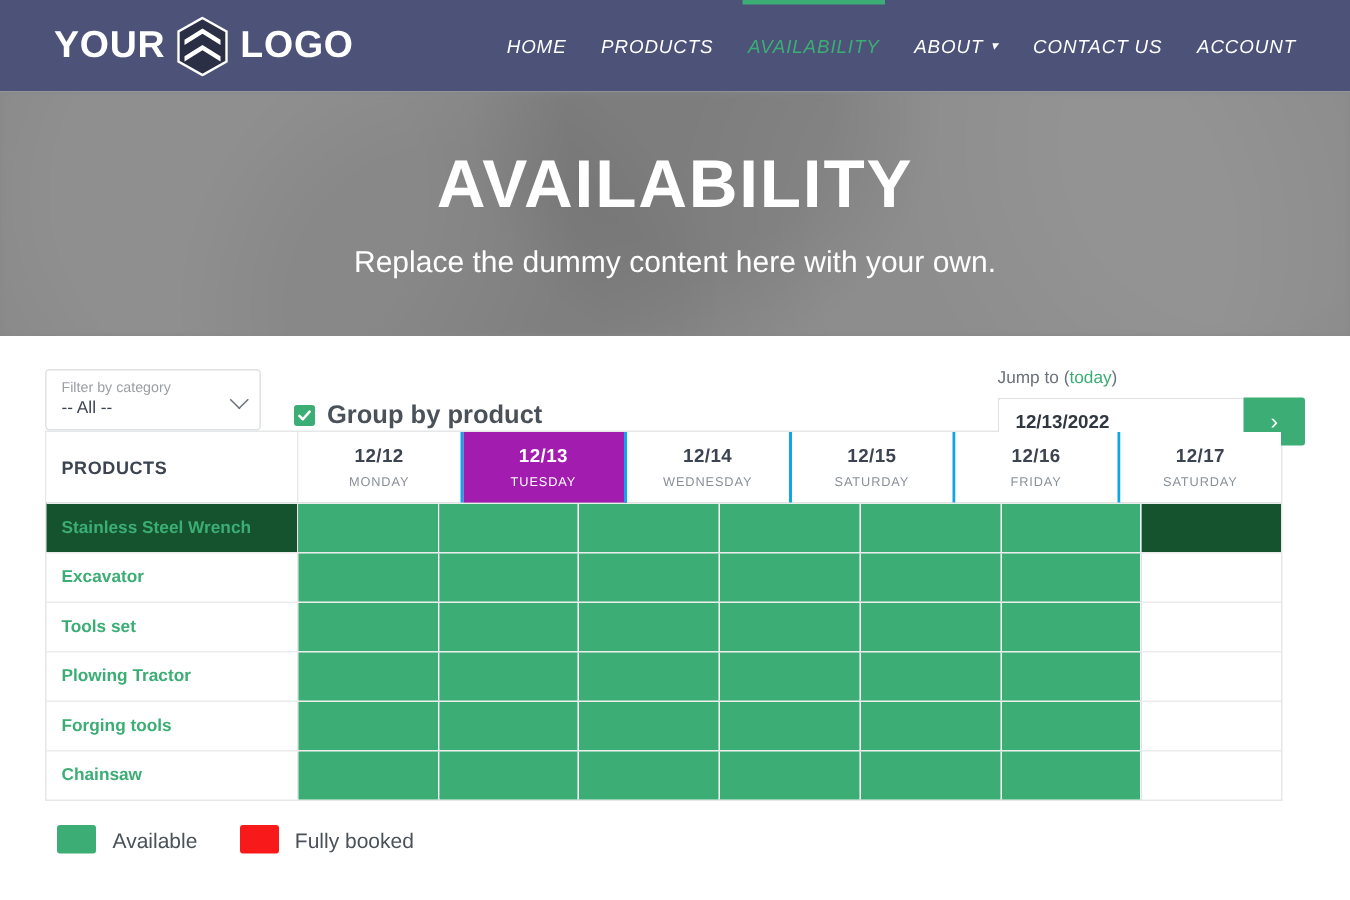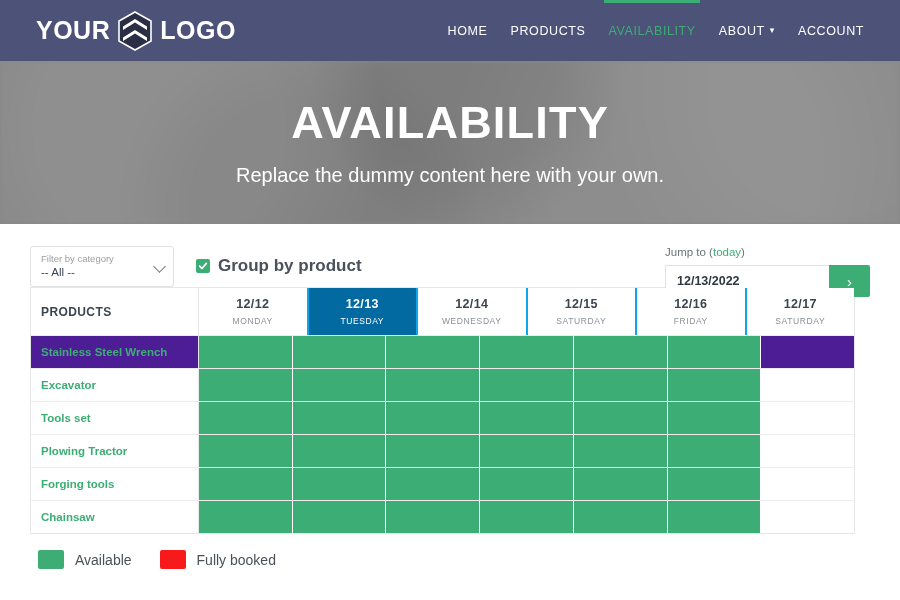--- a/index.html
+++ b/index.html
@@ -19,21 +19,21 @@
   .brand-word {
     color: #ffffff; font-size: 25px; font-weight: bold;
     letter-spacing: 0.5px; line-height: 1;
   }
   .brand-mark { width: 36px; height: 40px; display: block; }
 
   .navlist { display: flex; align-items: center; gap: 23px; height: 61px; }
   .navitem {
     color: #ffffff; font-size: 12.5px; letter-spacing: 0.6px;
     font-weight: 400; height: 61px; display: flex; align-items: center;
-    position: relative; white-space: nowrap;
+    position: relative; white-space: nowrap; font-style: italic;
   }
   .navitem.active { color: #3cae75; }
   .navitem.active::before {
     content: ""; position: absolute; top: 0; left: -4px; right: -4px;
     height: 3px; background: #3cae75;
   }
   .caret { margin-left: 5px; font-size: 9px; line-height: 1; }
 
   
   .hero {
@@ -60,21 +60,21 @@
     position: relative; color: #ffffff; font-size: 20px; font-weight: 400;
   }
 
   
   .main { padding: 0 30px; background: #ffffff; }
 
   .controls {
     display: flex; align-items: flex-start; justify-content: space-between;
     padding-top: 22px; height: 63px;
   }
-  .controls-left { display: flex; align-items: flex-start; gap: 22px; }
+  .controls-left { display: flex; align-items: flex-end; gap: 22px; }
 
   .select-box {
     width: 144px; height: 41px; border: 1px solid #dfe1e3; border-radius: 3px;
     background: #fff; padding: 5px 9px 0 10px; position: relative;
   }
   .select-label { font-size: 9.5px; color: #9b9fa3; line-height: 13px; }
   .select-value { font-size: 11.5px; color: #3b4450; font-weight: normal; line-height: 15px; }
   .select-chev {
     position: absolute; right: 9px; top: 15px; width: 9px; height: 9px;
     border-right: 1.6px solid #6c7278; border-bottom: 1.6px solid #6c7278;
@@ -113,27 +113,27 @@
   }
   .prodcell-title {
     font-size: 12px; font-weight: bold; color: #3b4450; letter-spacing: 0.4px;
   }
   .daycol {
     flex: 1; display: flex; flex-direction: column; align-items: center;
     justify-content: center; gap: 5px; border-right: 2px solid #0ea5e9;
     background: #fff; position: relative;
   }
   .daycol:last-child { border-right: none; }
-  .daycol.today { background: #0369a1; }
+  .daycol.today { background: #a21caf; }
   .day-date { font-size: 12.5px; font-weight: bold; color: #3b4450; letter-spacing: 0.3px; }
   .day-name { font-size: 8.5px; color: #8a9099; letter-spacing: 0.6px; }
   .daycol.today .day-date, .daycol.today .day-name { color: #ffffff; }
 
   .cal-row { display: flex; height: 33px; border-top: 1px solid #ececec; }
-  .cal-row.highlight { background: #4c1d95; }
+  .cal-row.highlight { background: #14532d; }
   .cal-row .namecell {
     width: 168px; display: flex; align-items: center; padding-left: 10px;
     border-right: 1px solid #e6e7e8;
   }
   .prod-name { font-size: 11.5px; font-weight: bold; color: #3cae75; white-space: nowrap; }
   .slots { flex: 1; display: flex; }
   .slot { flex: 1; border-right: 1px solid #f0f0f0; }
   .slot:last-child { border-right: none; }
   .slot.avail { background: #3cae75; border-right: 1px solid #ffffff; }
   .slot.avail:last-child, .slot.booked:last-child { border-right: none; }
@@ -166,20 +166,23 @@
       <span>PRODUCTS</span>
     </div>
     <div class="navitem active">
       <span>AVAILABILITY</span>
     </div>
     <div class="navitem">
       <span>ABOUT</span>
       <span class="caret">▾</span>
     </div>
     <div class="navitem">
+      <span>CONTACT US</span>
+    </div>
+    <div class="navitem">
       <span>ACCOUNT</span>
     </div>
   </div>
 </div>
 
 <div class="hero">
   <div class="hero-bg"></div>
   <div class="hero-title">AVAILABILITY</div>
   <div class="hero-sub">Replace the dummy content here with your own.</div>
 </div>

